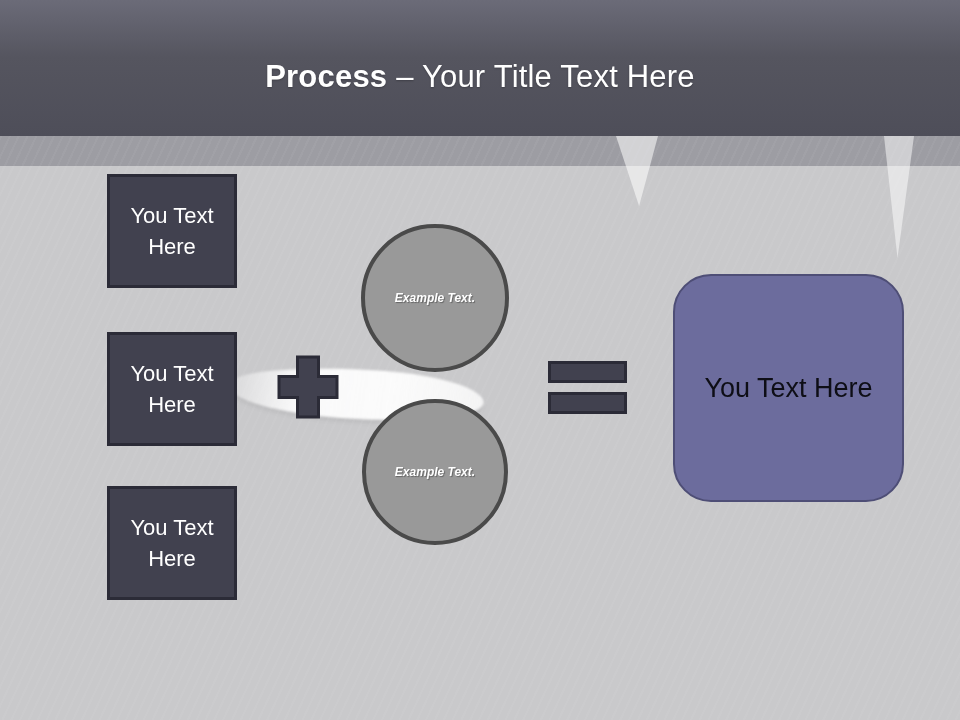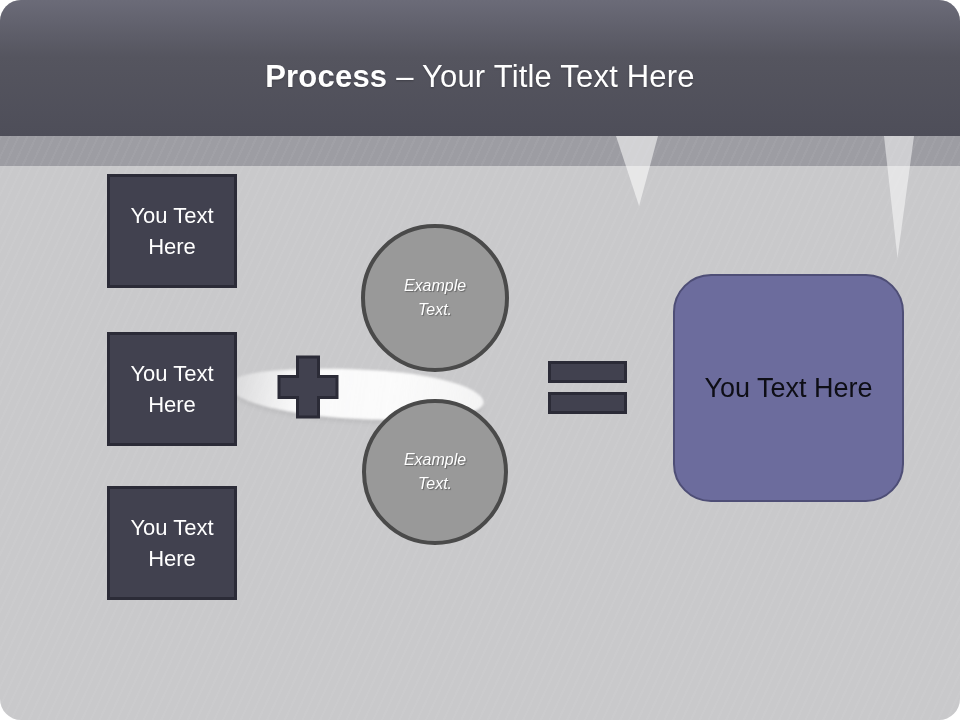--- a/index.html
+++ b/index.html
@@ -16,21 +16,20 @@
     --accent-purple-border:#4e4e76;
     --text-light:#ffffff;
     --text-dark:#0e0e16;
   }
   *{box-sizing:border-box;margin:0;padding:0;}
   html,body{width:960px;height:720px;}
   body{font-family:"Liberation Sans","DejaVu Sans",sans-serif;}
   .slide{
     position:relative;width:960px;height:720px;overflow:hidden;
     background:var(--canvas);
-    border-radius:21px;
   }
   
   .texture{
     position:absolute;left:0;top:136px;width:960px;height:584px;
     background:repeating-linear-gradient(115deg,
       rgba(255,255,255,0.07) 0px, rgba(255,255,255,0.07) 2px,
       rgba(0,0,0,0.0) 2px, rgba(0,0,0,0.0) 8px);
     opacity:.6;pointer-events:none;
   }
   
@@ -103,21 +102,21 @@
     position:absolute;left:361px;width:148px;height:148px;
     background:var(--circle-fill);
     border:4px solid var(--circle-border);
     border-radius:50%;
     display:flex;align-items:center;justify-content:center;text-align:center;
   }
   .circle.c1{top:224px;}
   .circle.c2{top:399px;width:146px;height:146px;left:362px;}
   .circle .circle-label{
     width:100px;color:var(--text-light);
-    font-size:16px;font-weight:400;font-style:italic;line-height:24px;
+    font-size:12px;font-weight:700;font-style:italic;line-height:29px;
     text-shadow:1px 1px 1px rgba(0,0,0,0.35);
   }
   
   .result-box{
     position:absolute;left:673px;top:274px;width:231px;height:228px;
     background:var(--accent-purple);
     border:2px solid var(--accent-purple-border);
     border-radius:38px;
     display:flex;align-items:center;justify-content:center;text-align:center;
     color:var(--text-dark);font-size:27px;

